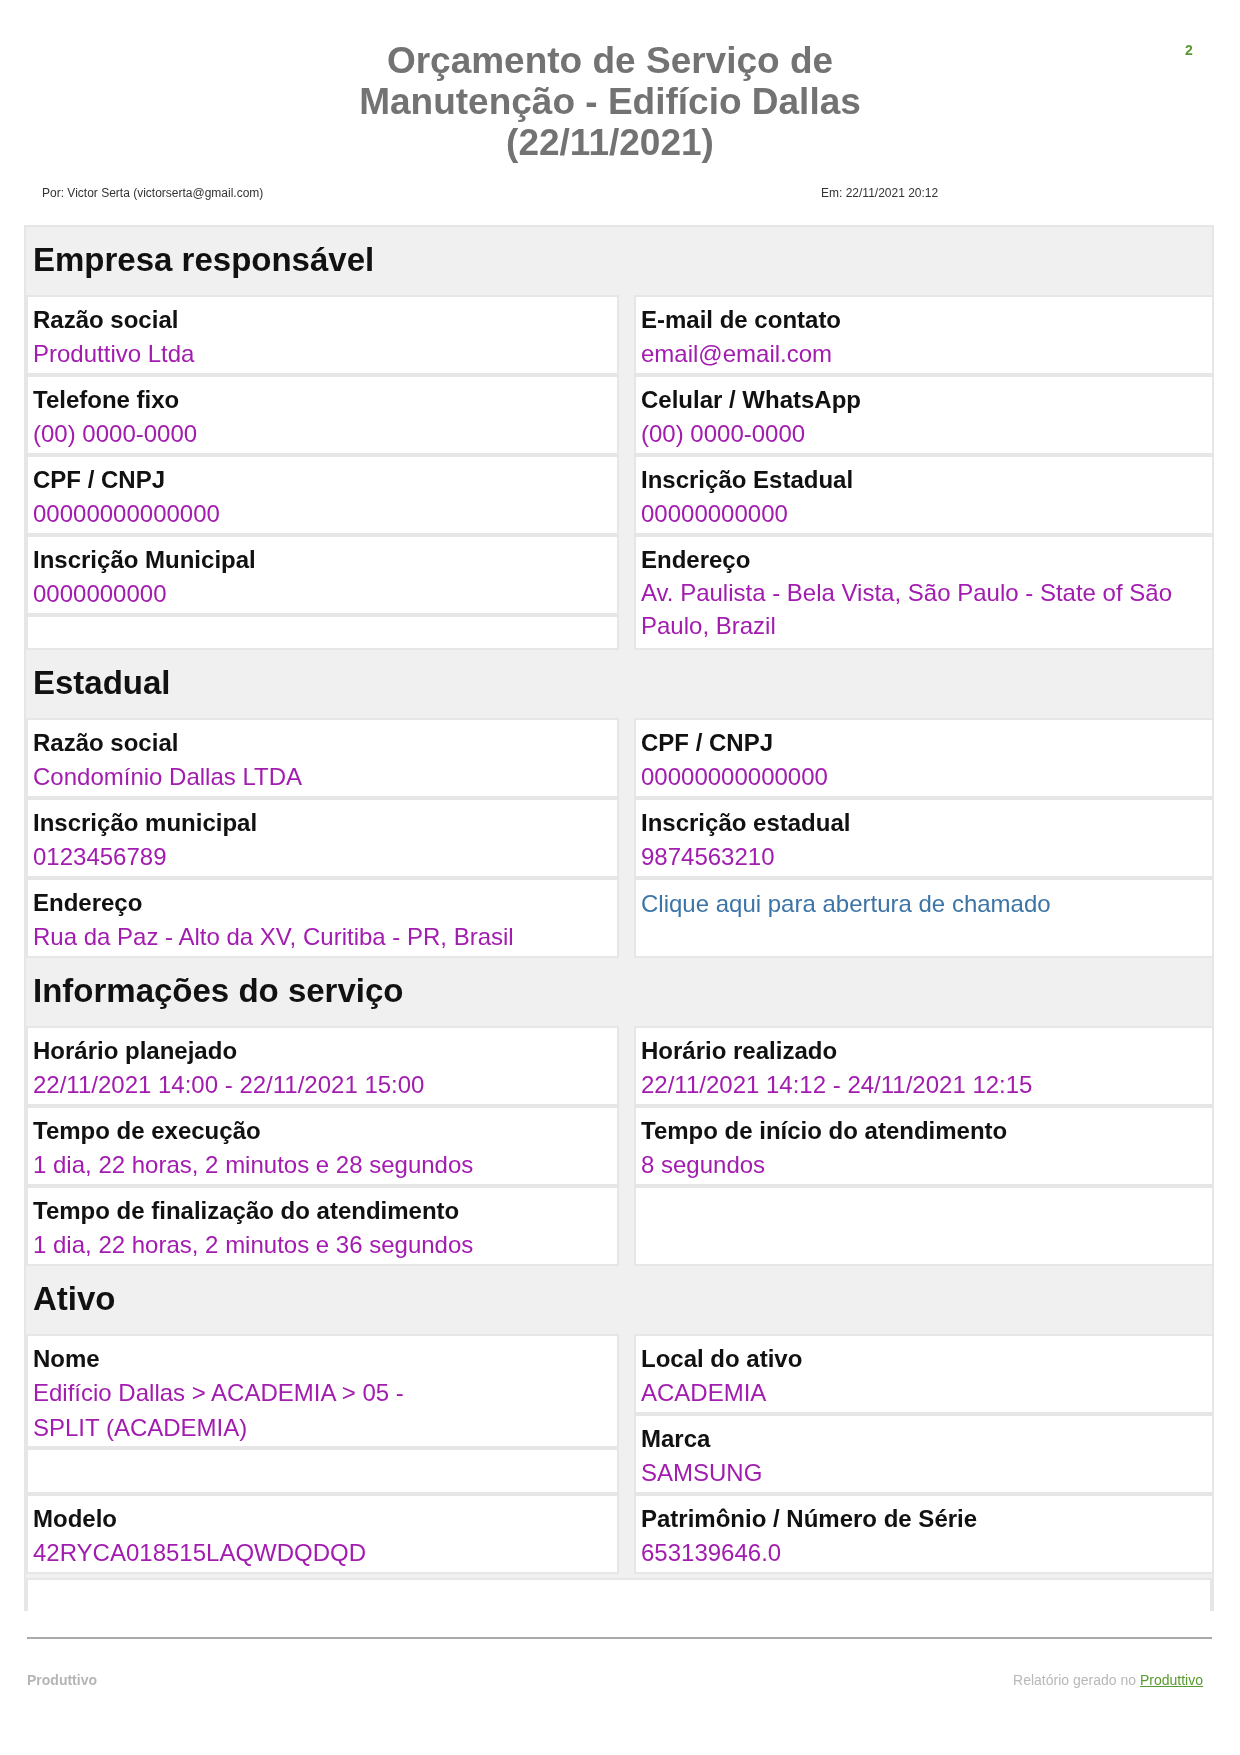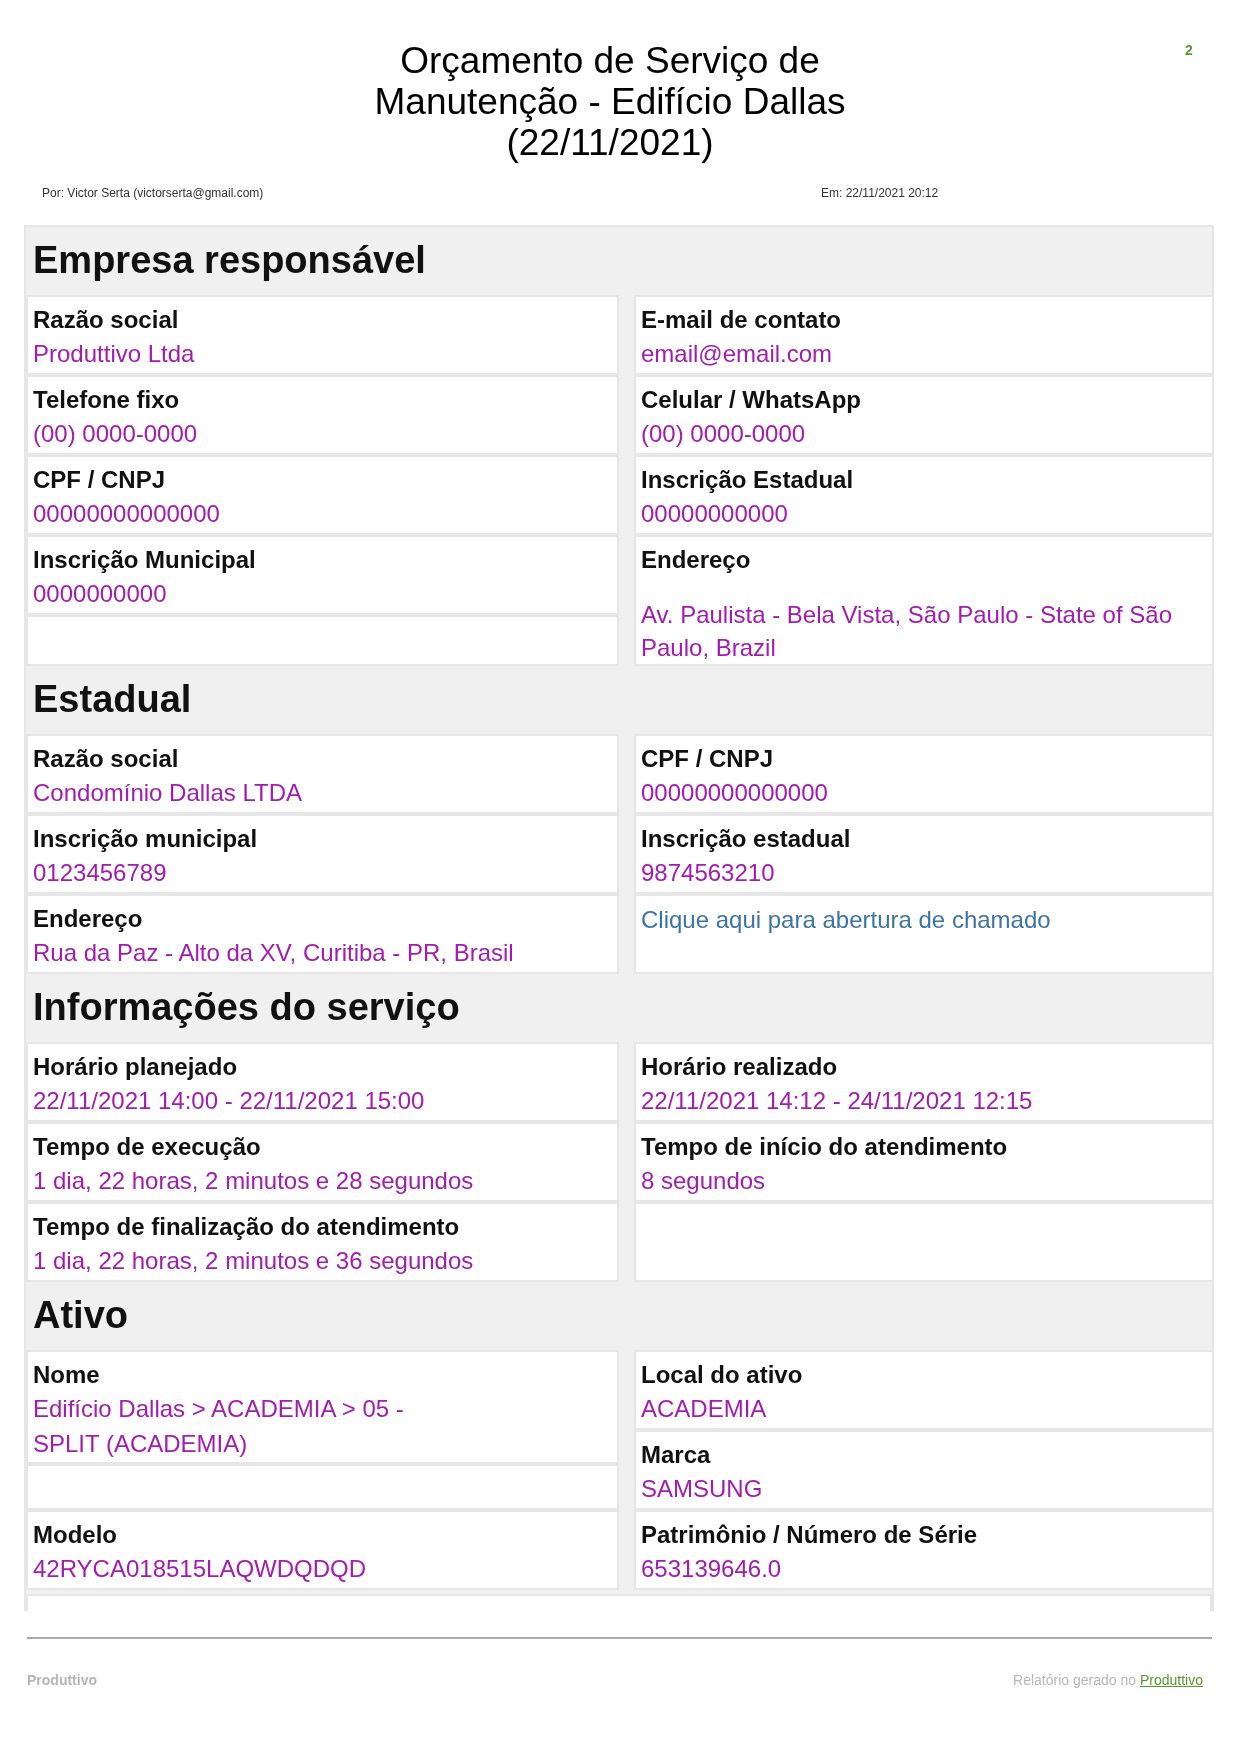--- a/index.html
+++ b/index.html
@@ -5,34 +5,34 @@
   * { box-sizing: border-box; margin: 0; padding: 0; }
   html, body { width: 1240px; height: 1755px; background: #ffffff; overflow: hidden; }
   body { position: relative; font-family: "Liberation Sans", sans-serif; color: #111; }
 
   .page-number {
     position: absolute; left: 1185px; top: 42px; font-size: 14px; font-weight: bold;
     color: #5a9a2e;
   }
   .title {
     position: absolute; left: 310px; top: 40px; width: 600px; text-align: center;
-    font-size: 37px; line-height: 41px; color: #000000; font-weight: normal;
+    font-size: 37px; line-height: 41px; color: #737373; font-weight: bold;
   }
   .meta {
     position: absolute; top: 186px; font-size: 12px; color: #333;
   }
   .meta.by { left: 42px; }
   .meta.at { left: 821px; }
 
   .report {
     position: absolute; left: 24px; top: 225px; width: 1190px; height: 1386px;
     background: #f0f0f0; border: 2px solid #e6e6e6; border-bottom: none; overflow: hidden;
   }
   .section-title {
-    height: 68px; font-size: 38px; font-weight: bold; color: #111;
+    height: 68px; font-size: 33px; font-weight: bold; color: #111;
     padding: 15px 0 0 7px; line-height: 36px;
   }
   .grid {
     display: grid; grid-template-columns: 593px 593px; column-gap: 15px;
   }
   .cell {
     background: #ffffff; border: 2px solid #e6e6e6; padding: 6px 5px 0 5px;
     min-height: 80px;
   }
   .cell .label { font-size: 24px; font-weight: bold; line-height: 33px; color: #111; }
@@ -101,21 +101,21 @@
     </div>
     <div class="col">
       <div class="cell">
         <div class="label">Inscrição Municipal</div>
         <div class="value">0000000000</div>
       </div>
       <div class="spacer"></div>
     </div>
     <div class="cell" style="min-height:115px;">
       <div class="label">Endereço</div>
-      <div class="value" style="line-height:33px;margin-top:22px;">Av. Paulista - Bela Vista, São Paulo - State of São Paulo, Brazil</div>
+      <div class="value" style="line-height:33px;">Av. Paulista - Bela Vista, São Paulo - State of São Paulo, Brazil</div>
     </div>
   </div>
 
   <div class="section-title">Estadual</div>
   <div class="grid">
     <div class="cell">
       <div class="label">Razão social</div>
       <div class="value">Condomínio Dallas LTDA</div>
     </div>
     <div class="cell">

